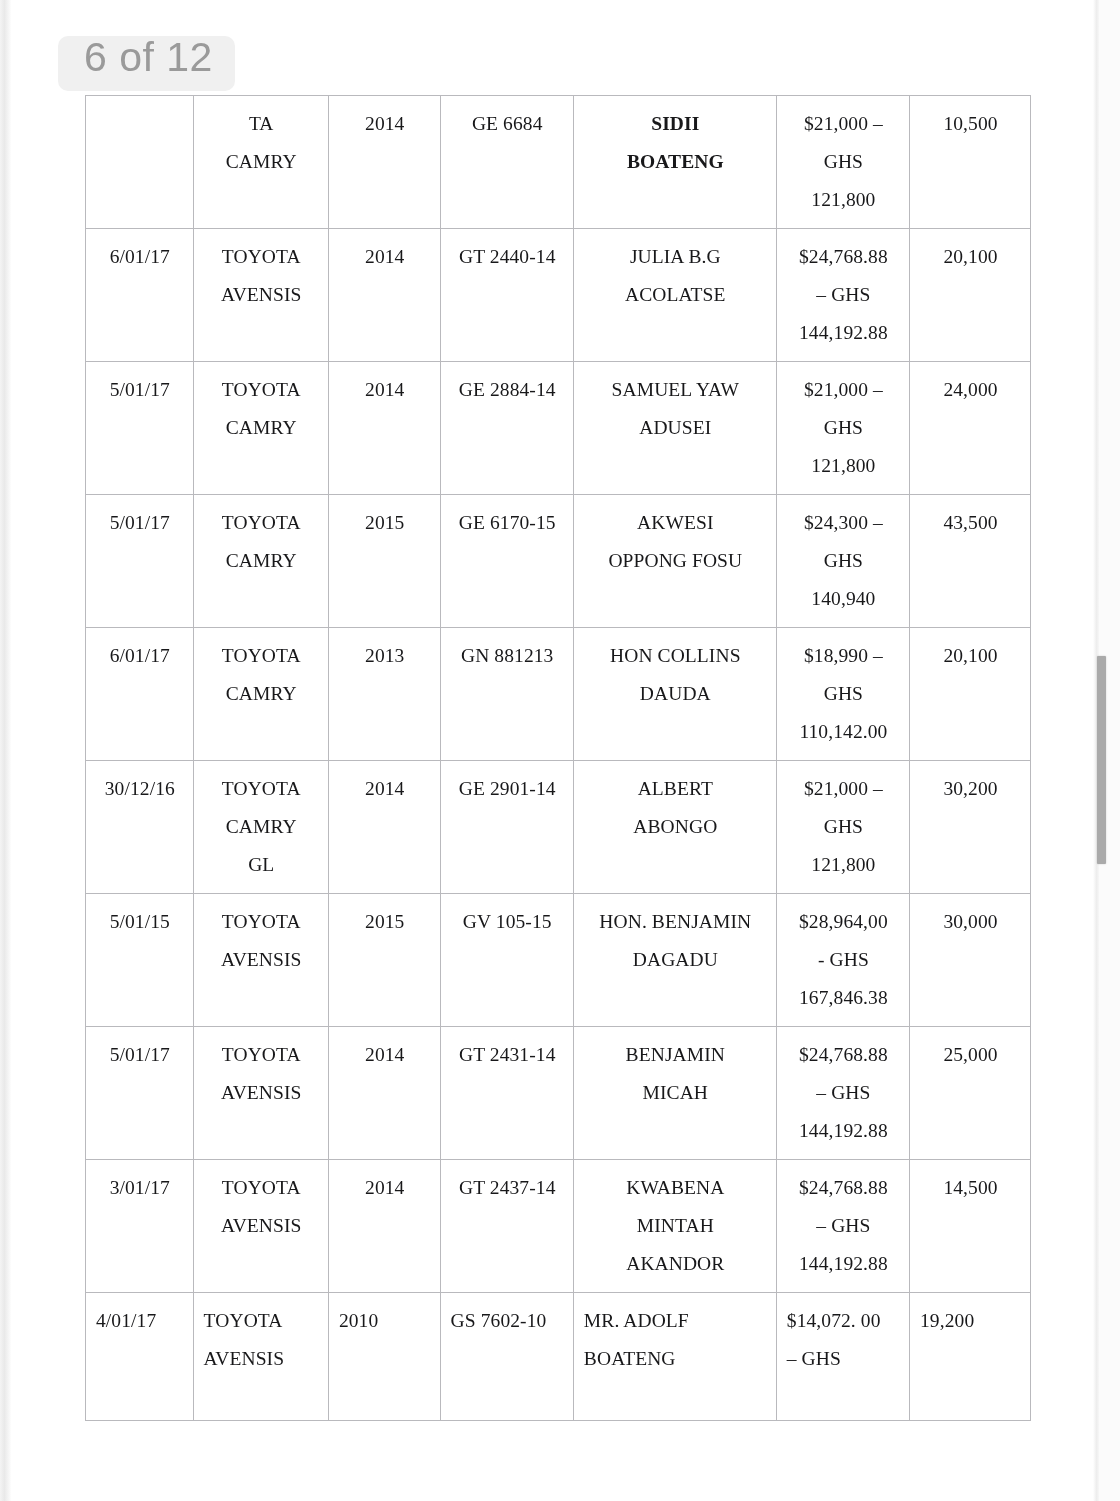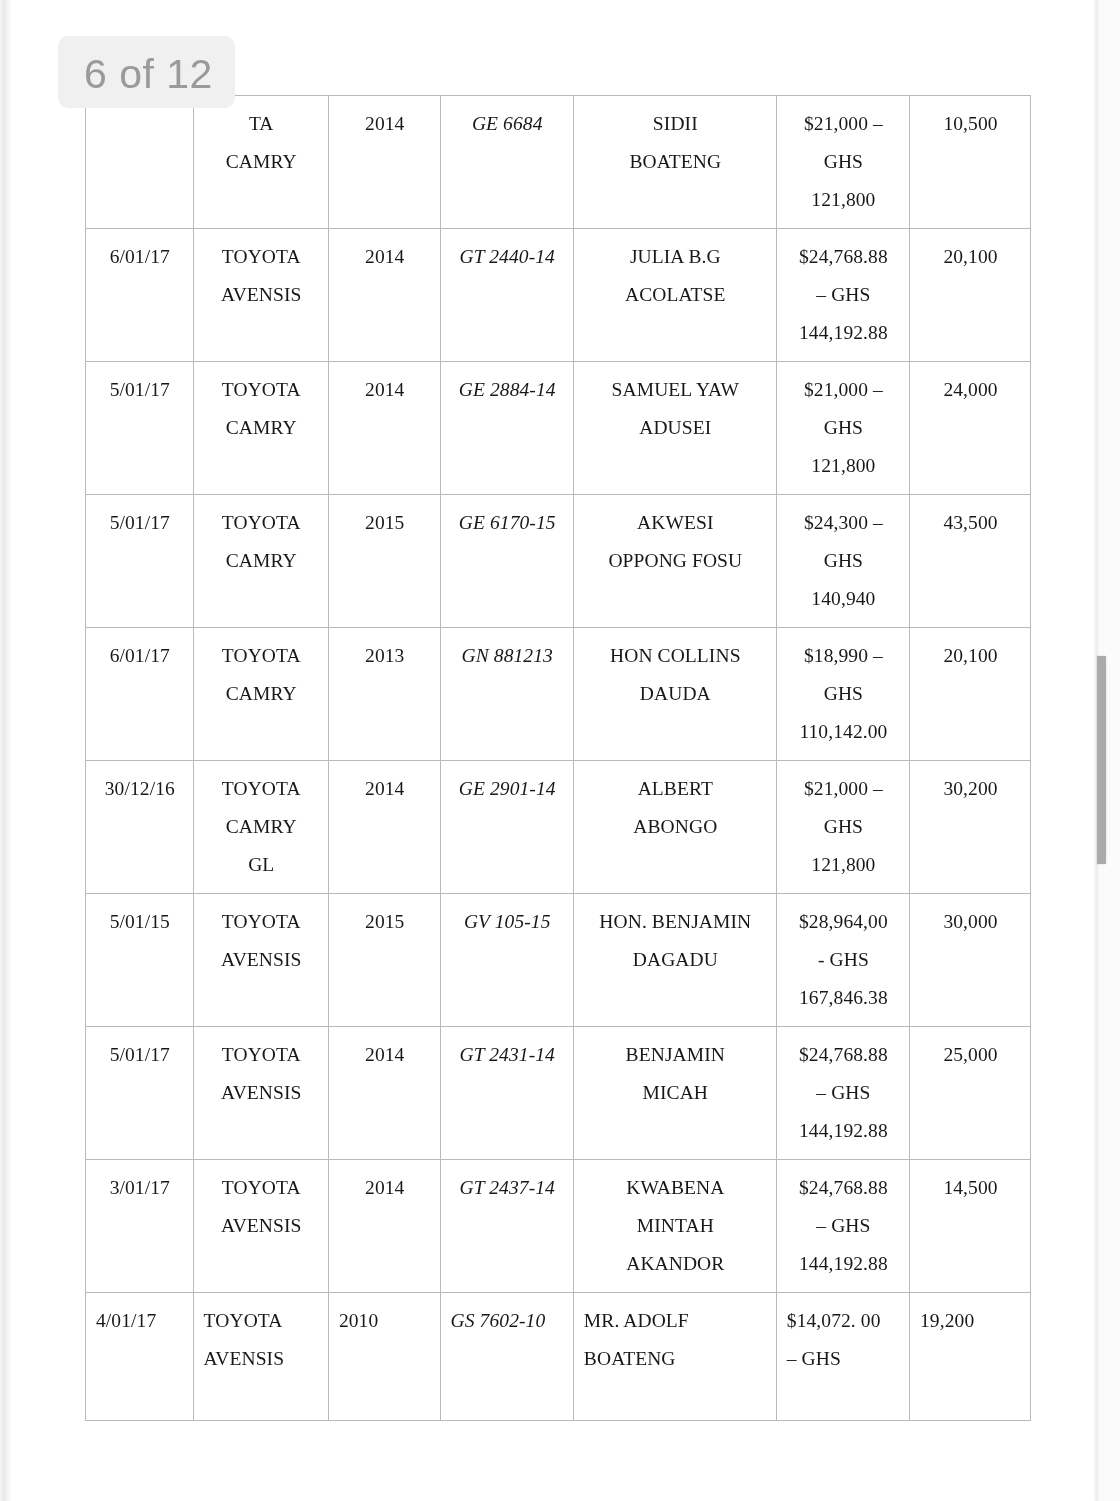--- a/index.html
+++ b/index.html
@@ -57,21 +57,21 @@
     background: #aaaaaa;
     border-radius: 1px;
     box-shadow: 0 0 2px rgba(0,0,0,0.18);
   }
 
   
   #page-indicator {
     position: absolute;
     left: 58px;
     top: 36px;
-    padding: 17px 22px 12px 26px;
+    padding: 0 22px 12px 26px;
     background: #f0f0f0;
     border-radius: 10px;
     color: #9a9a9a;
     font-family: "Liberation Sans", "DejaVu Sans", sans-serif;
     font-size: 41px;
     font-weight: 500;
     letter-spacing: 0.5px;
     line-height: 1.05;
     z-index: 40;
   }
@@ -95,26 +95,26 @@
     letter-spacing: 0.1px;
     word-wrap: break-word;
     background: #ffffff;
   }
   .row-h  { height: 117px; text-align: center; }
   .row-last { height: 128px; }
 
   .c-date    { width: 105px; }
   .c-vehicle { width: 132px; }
   .c-year    { width: 109px; }
-  .c-reg     { width: 130px; font-style: italic; }
+  .c-reg     { width: 130px; }
   .c-name    { width: 198px; }
   .c-price   { width: 130px; }
   .c-amount  { width: 118px; }
 
-  .bold-name { font-weight: normal; }
+  .bold-name { font-weight: bold; }
   .cell-line { display: block; white-space: nowrap; }
 </style>
 </head>
 <body>
 
 <div id="viewer">
 
   <div id="left-edge-stripe"></div>
   <div id="page-sheet"></div>
   <div id="page-right-shadow"></div>

